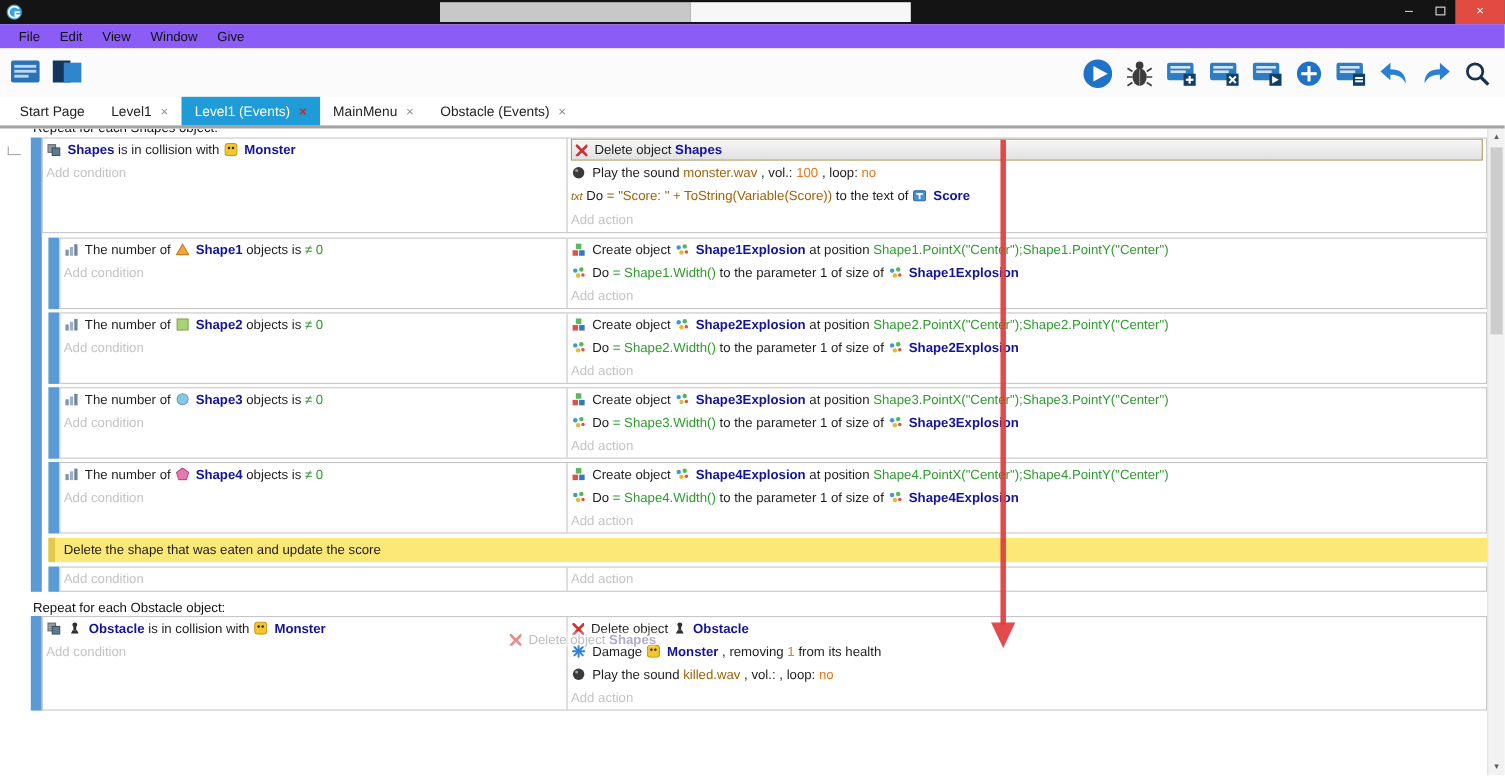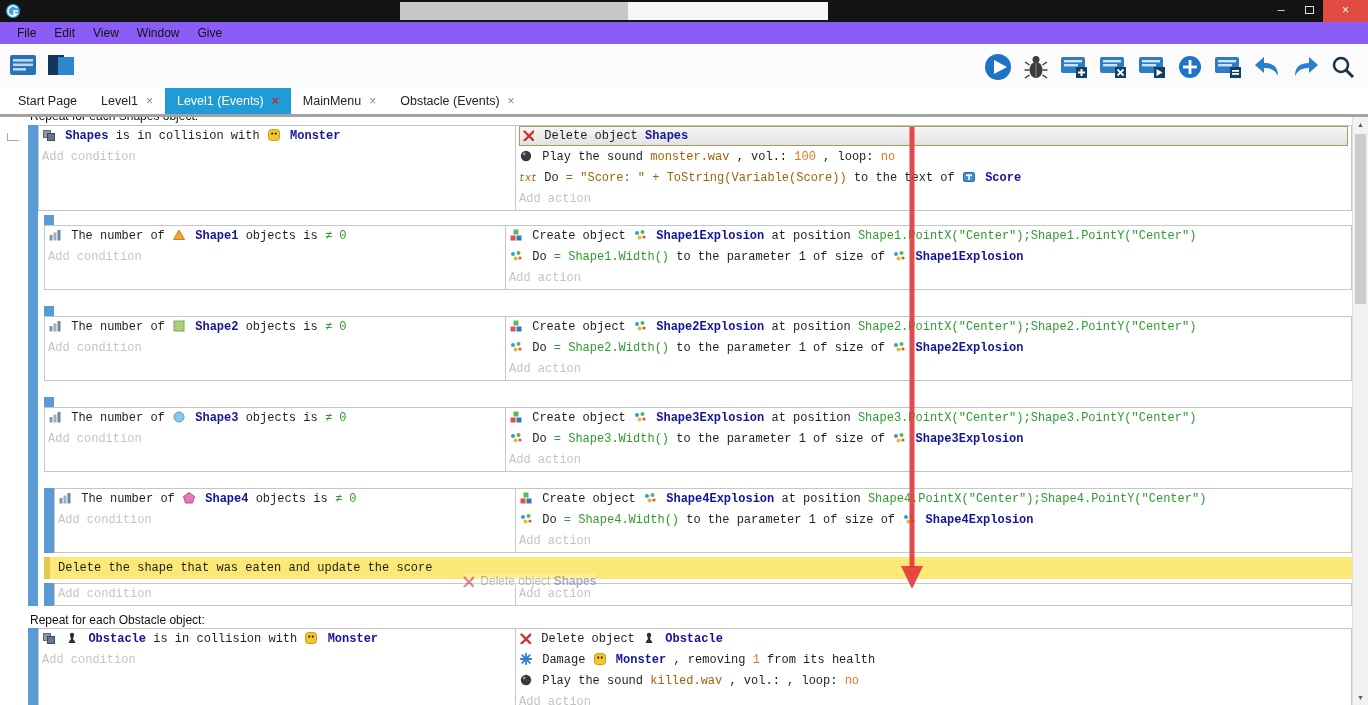--- a/index.html
+++ b/index.html
@@ -38,42 +38,42 @@
 
   
   .events { position:absolute; top:117px; left:0; right:16px; bottom:0; background:#fff; overflow:hidden; }
   .gutter-bracket { position:absolute; left:7px; top:16px; width:12px; height:8px; border-left:1px solid #a8a8a8; border-bottom:1px solid #a8a8a8; }
   .sheet { margin-left:28px; }
 
   .caption-clip { height:8px; overflow:hidden; position:relative; margin-left:2px; }
   .caption-clip span { position:absolute; top:-8px; left:0; white-space:nowrap; color:#111; }
   .caption { padding:3px 0 1px 2px; color:#111; height:18px; }
 
-  .evt-flex { display:flex; align-items:stretch;font-family:Liberation Mono, monospace; }
+  .evt-flex { display:flex; align-items:stretch; }
   .vbar { flex:0 0 10px; width:10px; background:#5b9bd5; }
   .evt-content { flex:1; min-width:0; }
 
   .io-box { display:flex; border:1px solid #c6c6c6; background:#fff; }
   .cond-col { flex:0 0 477px; width:477px; border-right:1px solid #c6c6c6; padding:0 3px; min-width:0; overflow:hidden; }
   .sub .cond-col { flex:0 0 461px; width:461px; }
   .act-col { flex:1; padding:0 3px; min-width:0; overflow:hidden; }
   .row { line-height:21px; white-space:nowrap; overflow:hidden; }
 
   .t { color:#1e1e1e; }
   .o { color:#14149b; font-weight:bold; }
   .p { color:#a16207; }
   .v { color:#e8761c; }
   .x { color:#2f9b2f; }
   .add { color:#c4c4c4; }
 
   .sel-action { height:20px; line-height:18px; border:1px solid #ab9a5e; background:linear-gradient(#f6f6f6,#e2e2e2); margin:0 0 1px 0; padding:0 2px; white-space:nowrap; overflow:hidden; }
 
   .comment { background:#fbe876; border-left:6px solid #e2c84e; margin-left:6px; padding:3px 8px; line-height:16px; color:#1d1d1d; }
   .comment .c-line { display:block; white-space:nowrap; overflow:hidden; }
-  .mb4 { margin-bottom:4px; } .mb3 { margin-bottom:16px;flex-direction:column; } .mb5 { margin-bottom:5px; }
+  .mb4 { margin-bottom:4px; } .mb3 { margin-bottom:3px; } .mb5 { margin-bottom:5px; }
   .sub { margin-left:6px; }
 
   .ghost { position:absolute; left:462px; top:457px; opacity:.55; white-space:nowrap; z-index:30; background:rgba(255,255,255,.5); }
   .ghost .t { color:#8a8a8a; }
   .ghost .o { color:#6b6b9a; font-weight:bold; }
 
   .ic { display:inline-block; vertical-align:-2px; margin:0 3px 0 1px; }
 
   
   .vscroll { position:absolute; right:0; top:117px; bottom:0; width:16px; background:#f2f2f2; border-left:1px solid #e0e0e0; }

